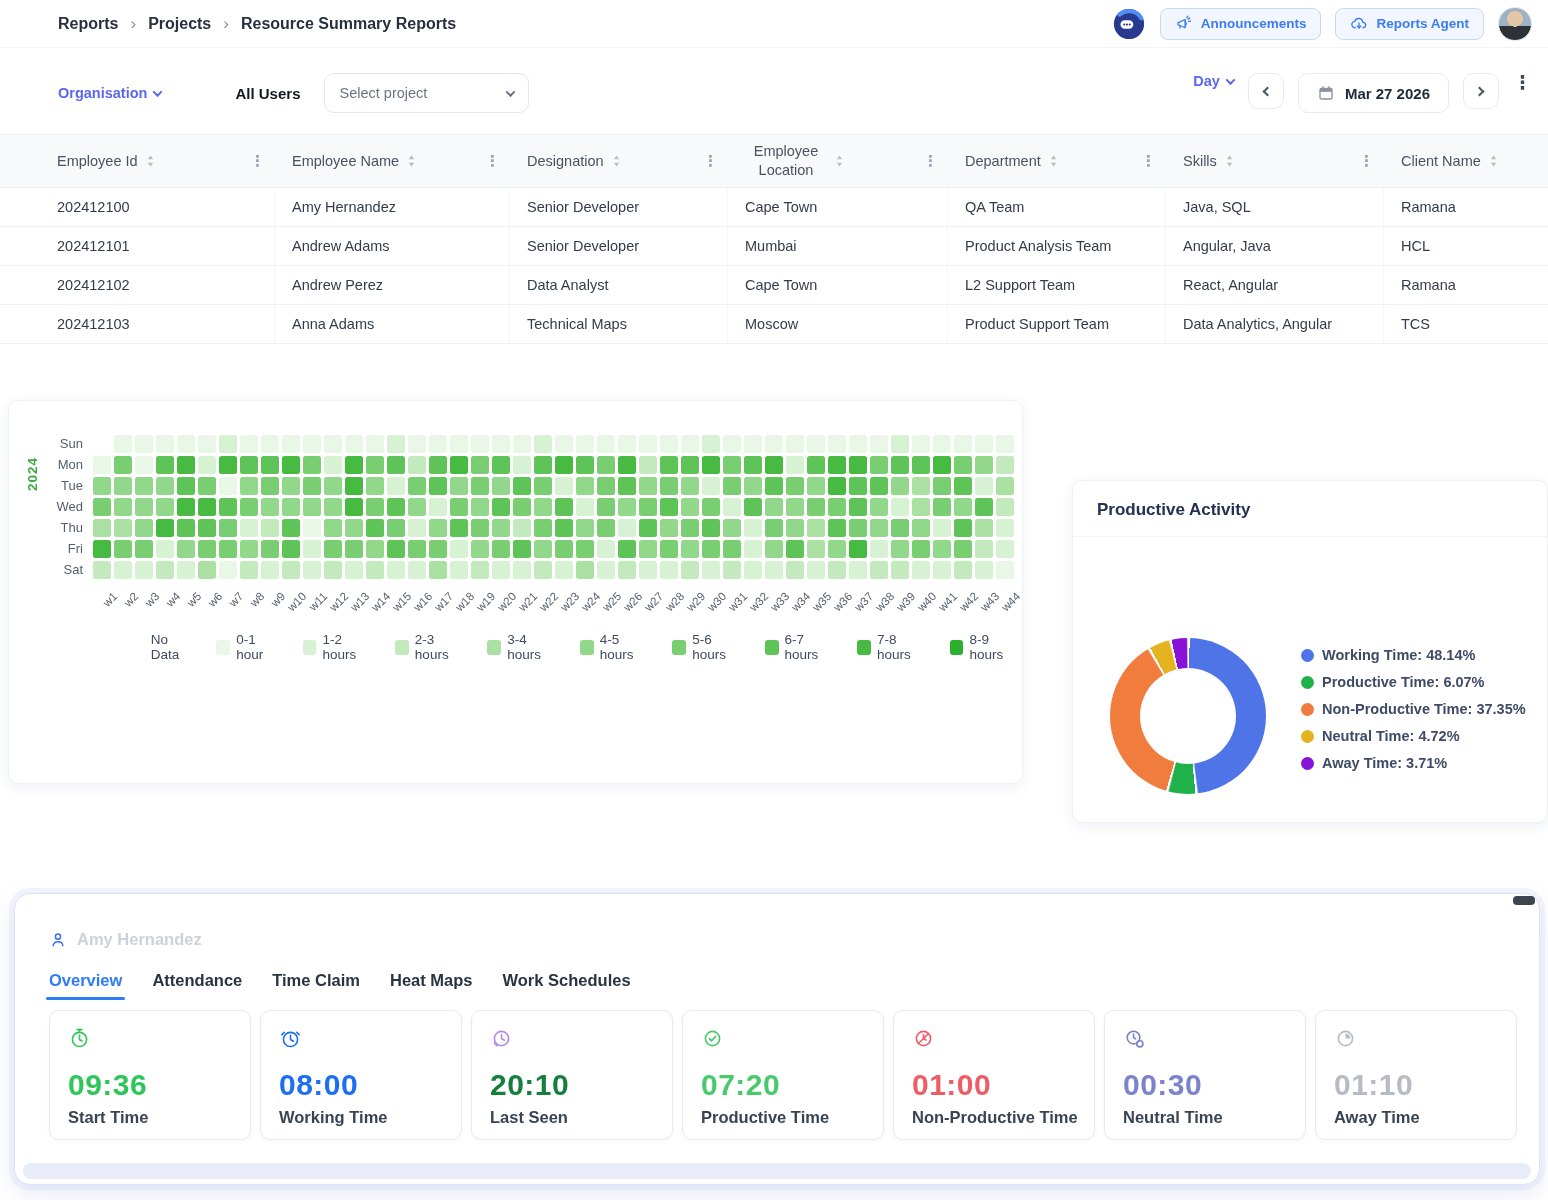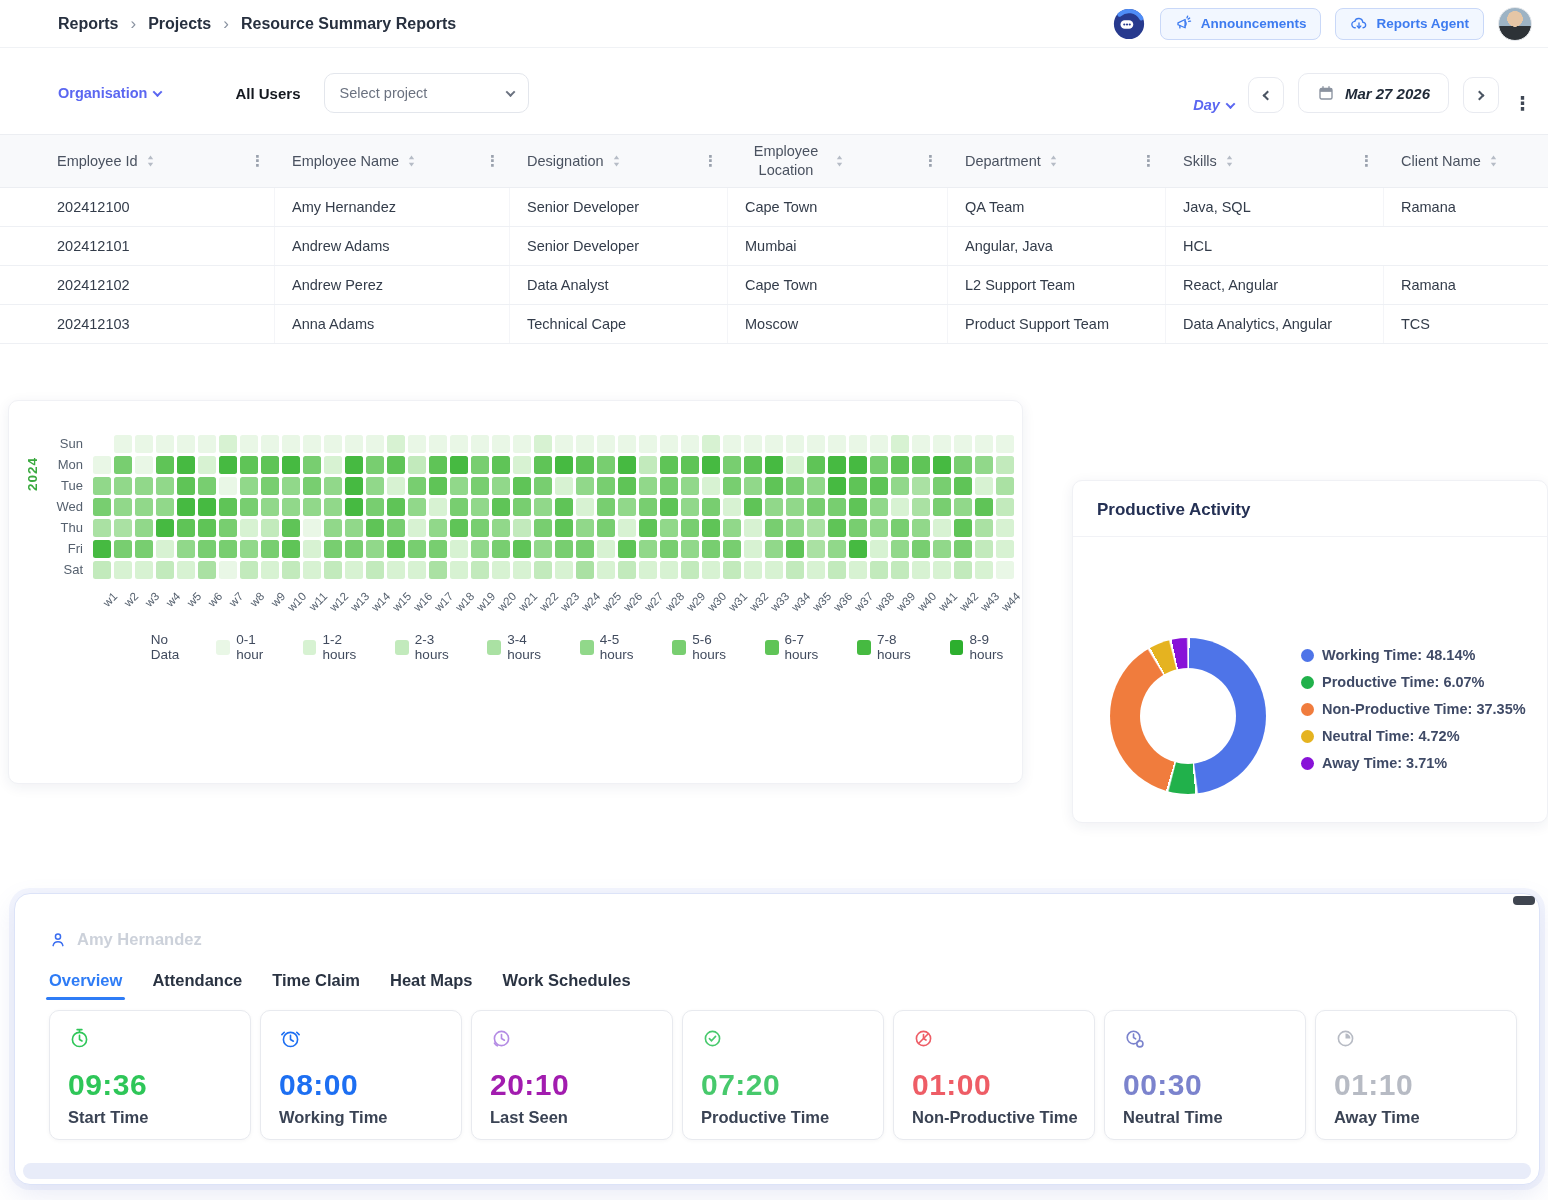--- a/index.html
+++ b/index.html
@@ -22,21 +22,21 @@
 
   
   .filter-row { height:66px; display:flex; align-items:center; padding:0 16px 0 58px; margin-top:12px; }
   .link-dd { display:flex; align-items:center; gap:7px; color:#5b67f1; font-size:14.5px; font-weight:600; }
   .chev { display:inline-block; width:7px; height:7px; border-right:2px solid currentColor; border-bottom:2px solid currentColor; transform:rotate(45deg) translate(-1px,-1px); }
   .chev-left { transform:rotate(135deg); margin-left:3px; }
   .chev-right { transform:rotate(-45deg); margin-right:3px; }
   .all-users { margin-left:74px; font-size:15px; font-weight:700; color:#14181f; }
   .select-box { margin-left:24px; width:205px; height:40px; border:1px solid #e3e6ec; border-radius:10px; display:flex; align-items:center; padding:0 14px; color:#6b7280; font-size:14.5px; background:#fff; }
   .select-box .chev { color:#6b7280; margin-left:auto; }
-  .filter-right { margin-left:auto; display:flex; align-items:flex-end; gap:14px;font-style:italic; }
+  .filter-right { margin-left:auto; display:flex; align-items:flex-start; gap:14px; }
   .nav-btn { width:36px; height:36px; border:1px solid #e8eaf0; border-radius:10px; background:#fff; display:flex; align-items:center; justify-content:center; color:#4b5563; }
   .date-btn { height:40px; border:1px solid #e8eaf0; border-radius:10px; display:flex; align-items:center; gap:10px; padding:0 18px; font-size:15px; font-weight:600; color:#1f2937; background:#fff; }
   .kebab { color:#3f4754; font-size:19px; font-weight:700; line-height:1; letter-spacing:0; }
 
   
   .emp-table { margin-top:8px; }
   .t-head, .t-row { display:grid; grid-template-columns:235px 235px 218px 220px 218px 218px 1fr; padding-left:40px; }
   .t-head { background:#f8f9fb; border-top:1px solid #eceef2; border-bottom:1px solid #eceef2; height:54px; }
   .th { position:relative; display:flex; align-items:center; gap:8px; padding-left:17px; font-size:14.5px; color:#4a5260; }
   .th-label { line-height:1.3; }
@@ -253,36 +253,37 @@
             <div class="td">Cape Town</div>
             <div class="td">QA Team</div>
             <div class="td">Java, SQL</div>
             <div class="td">Ramana</div>
           </div>
           <div class="t-row">
             <div class="td">202412101</div>
             <div class="td">Andrew Adams</div>
             <div class="td">Senior Developer</div>
             <div class="td">Mumbai</div>
+            <div class="td">Product Analysis Team</div>
             <div class="td">Angular, Java</div>
             <div class="td">HCL</div>
           </div>
           <div class="t-row">
             <div class="td">202412102</div>
             <div class="td">Andrew Perez</div>
             <div class="td">Data Analyst</div>
             <div class="td">Cape Town</div>
             <div class="td">L2 Support Team</div>
             <div class="td">React, Angular</div>
             <div class="td">Ramana</div>
           </div>
           <div class="t-row">
             <div class="td">202412103</div>
             <div class="td">Anna Adams</div>
-            <div class="td">Technical Cape</div>
+            <div class="td">Technical Maps</div>
             <div class="td">Moscow</div>
             <div class="td">Product Support Team</div>
             <div class="td">Data Analytics, Angular</div>
             <div class="td">TCS</div>
           </div>
         </div>
     </div>
   </div>
 
   <div class="card hm-card">
@@ -763,21 +764,21 @@
             </svg></div>
           <div class="stat-value" style="color: rgb(29, 111, 242);">08:00</div>
           <div class="stat-label">Working Time</div>
         </div>
         <div class="stat-card">
           <div class="stat-icon"><svg viewBox="0 0 24 24" width="23" height="23" fill="none" stroke="#b48be4" stroke-width="1.7" stroke-linecap="round" stroke-linejoin="round">
               <circle cx="12" cy="12" r="7.4"></circle>
               <path d="M12 12V7.8M12 12l3 1.8"></path>
               <path d="M4.6 16.8a7.4 7.4 0 0 0 3 2.8"></path>
             </svg></div>
-          <div class="stat-value" style="color: #a21caf;">20:10</div>
+          <div class="stat-value" style="color: #15803d;">20:10</div>
           <div class="stat-label">Last Seen</div>
         </div>
         <div class="stat-card">
           <div class="stat-icon"><svg viewBox="0 0 24 24" width="23" height="23" fill="none" stroke="#47c96c" stroke-width="1.7" stroke-linecap="round" stroke-linejoin="round">
               <circle cx="12" cy="12" r="7.4"></circle>
               <path d="M8.8 12.2l2.2 2.2 4.2-4.6"></path>
             </svg></div>
           <div class="stat-value" style="color: rgb(71, 201, 108);">07:20</div>
           <div class="stat-label">Productive Time</div>
         </div>

